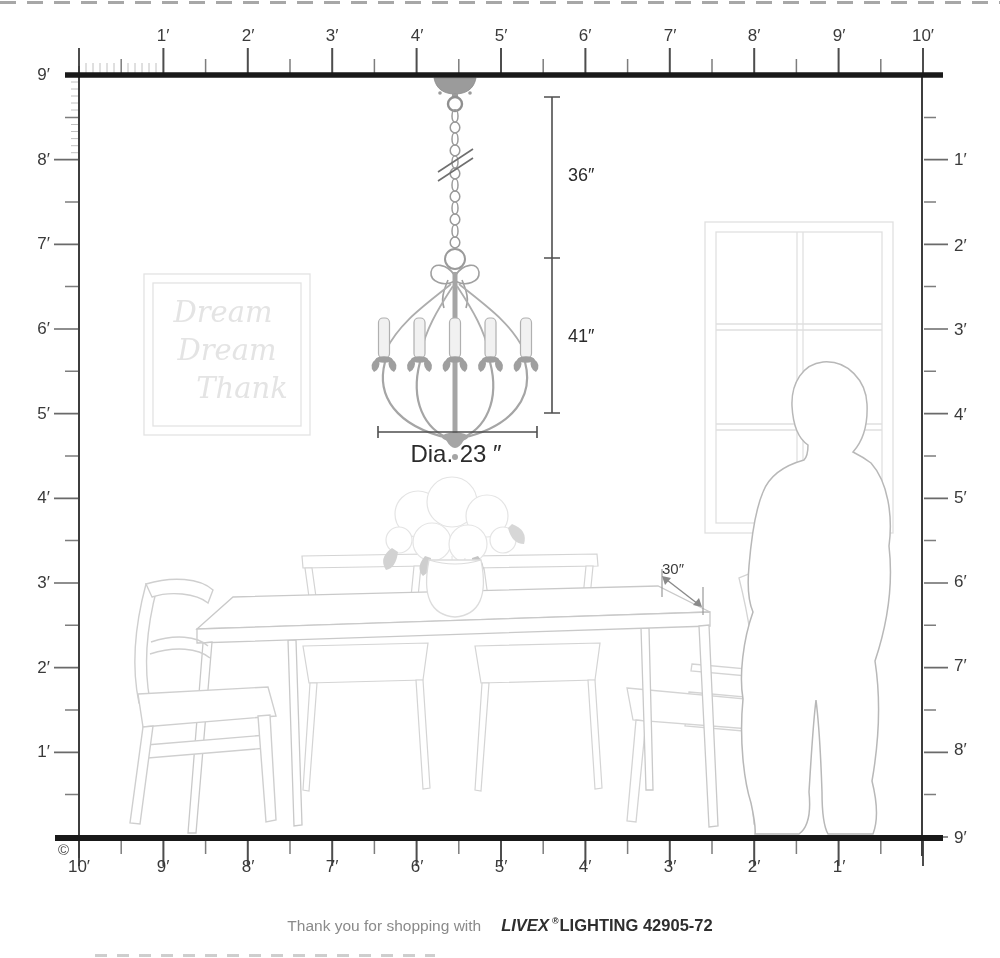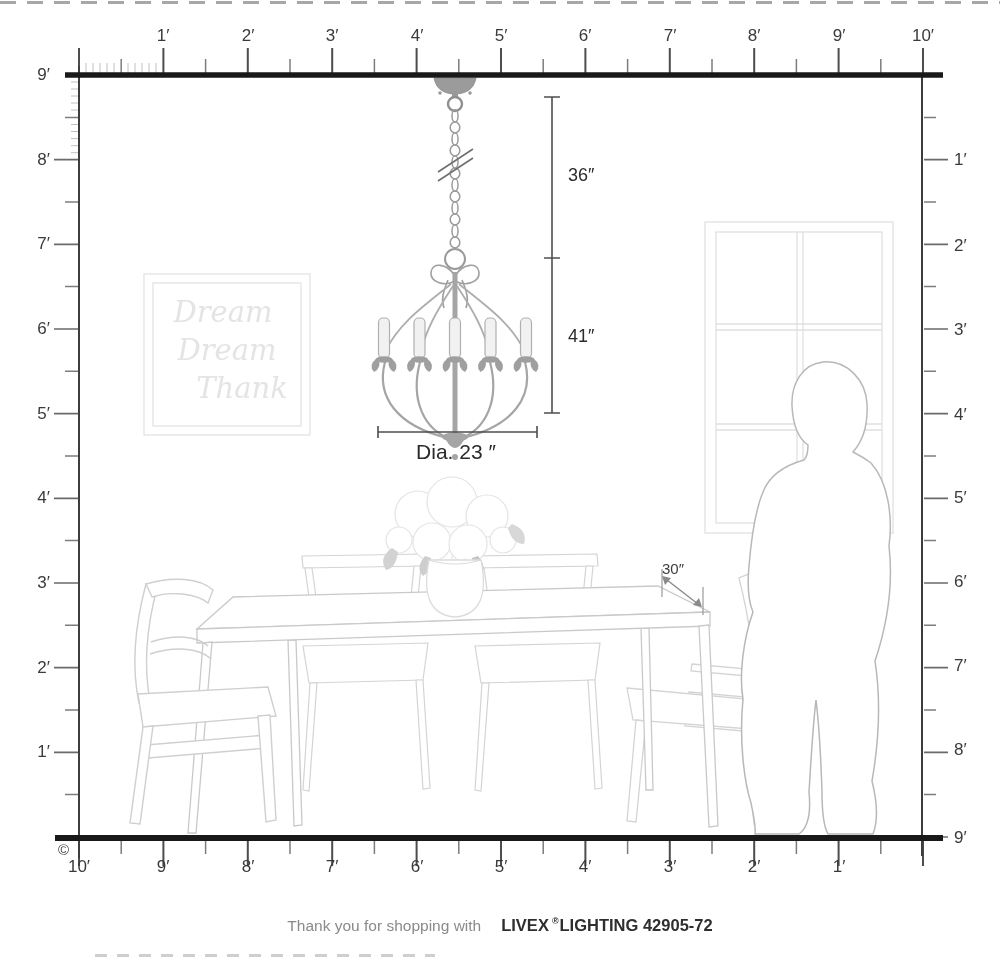--- a/index.html
+++ b/index.html
@@ -3,32 +3,32 @@
 <meta charset="utf-8">
 <style>
   html,body{margin:0;padding:0;background:#fff;}
   .stage{position:relative;width:1000px;height:958px;background:#fff;overflow:hidden;
          font-family:"Liberation Sans",sans-serif;}
   svg{position:absolute;left:0;top:0;}
   .r-lab{position:absolute;font-size:17px;color:#3a3a3a;text-align:center;line-height:20px;}
   .r-lab.left{text-align:right;}
   .r-lab.right{text-align:left;}
   .dim-lab{position:absolute;font-size:18px;color:#2b2b2b;margin-left:8px;}
-  .dia-lab{position:absolute;font-size:21px;color:#2b2b2b;text-align:center;}
+  .dia-lab{position:absolute;font-size:24px;color:#2b2b2b;text-align:center;}
   .depth-lab{position:absolute;font-size:15px;color:#3d3d3d;text-align:left;}
   .copyright{position:absolute;left:58px;top:841px;font-size:15px;color:#4a4a4a;}
   .wall-art-text{position:absolute;left:150px;top:293px;width:154px;
      font-family:"DejaVu Serif",serif;font-style:italic;font-size:29px;line-height:38px;
      color:#e4e4e4;text-align:center;}
   .wall-art-text .l1{padding-right:8px;}
   .wall-art-text .l3{padding-left:30px;}
   .footer{position:absolute;left:0;top:916px;width:100%;text-align:center;
      font-size:15.5px;color:#8a8a8a;}
   .footer .brand,.footer .suffix{font-weight:bold;color:#2e2e2e;font-size:16.5px;}
-  .footer .brand{margin-left:20px;}
+  .footer .brand{margin-left:20px;font-style:italic;}
   .footer .reg{font-weight:bold;color:#2e2e2e;font-size:9px;vertical-align:7px;margin:0 1px 0 3px;}
   .edge-top{position:absolute;left:0;top:1px;width:100%;height:3px;opacity:.45;
      background:repeating-linear-gradient(90deg,#3c3c3c 0 16px,transparent 16px 27px);}
   .edge-bottom{position:absolute;left:95px;top:954px;width:340px;height:3px;opacity:.25;
      background:repeating-linear-gradient(90deg,#3c3c3c 0 12px,transparent 12px 22px);}
 </style>
 </head>
 <body>
 
 <div class="stage">

